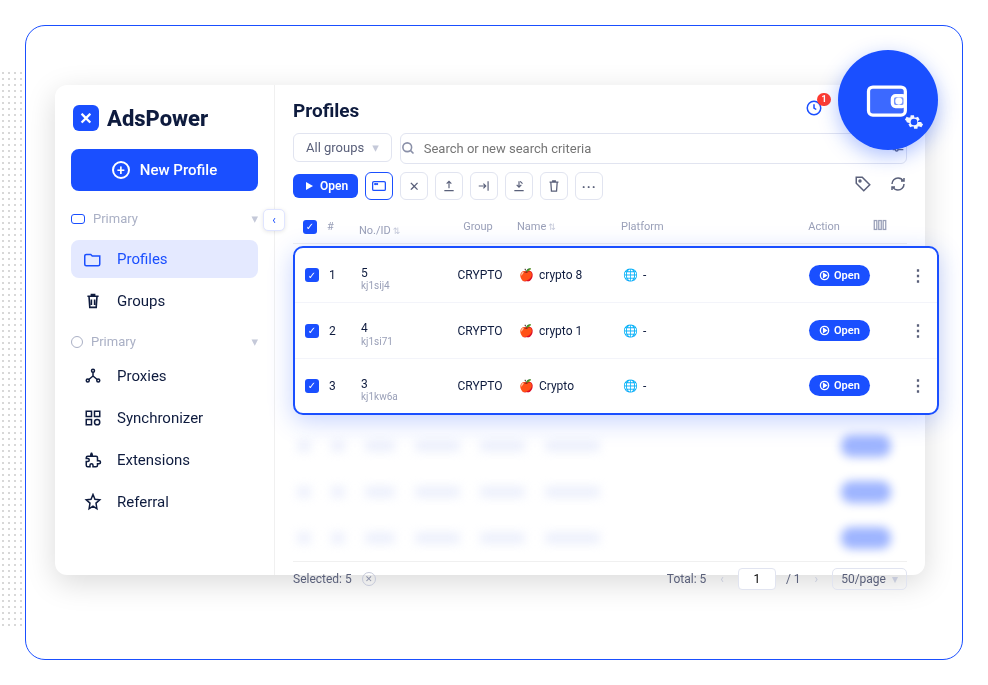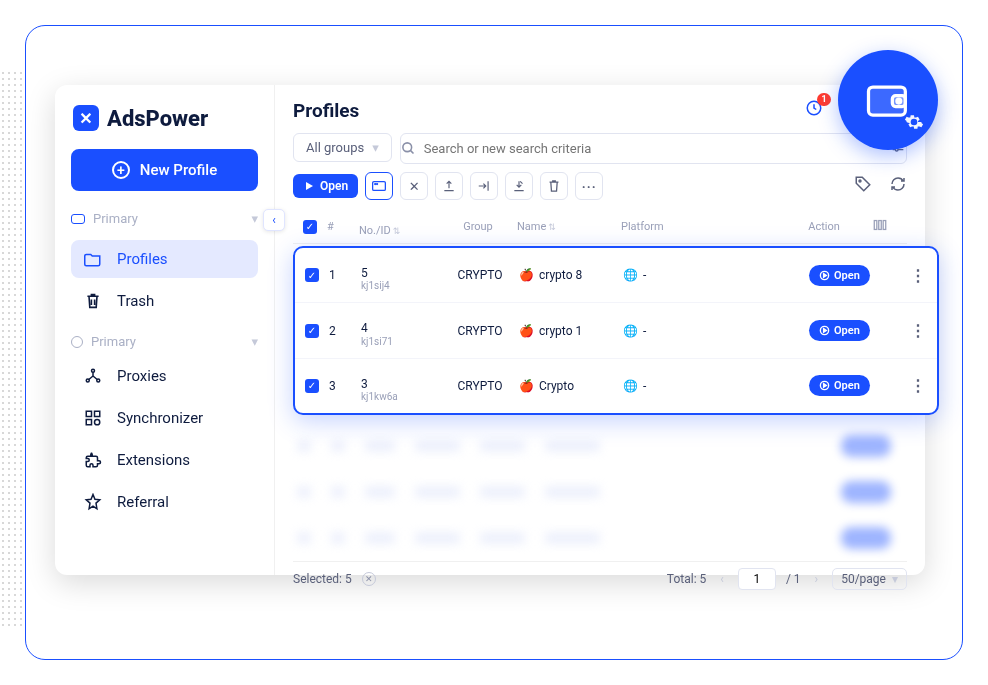--- a/index.html
+++ b/index.html
@@ -446,21 +446,21 @@
             </svg>
         </span>
         <span>Profiles</span>
       </li>
       <li class="nav-item">
         <span class="nav-icon">
           <svg width="16" height="18" viewBox="0 0 20 22" fill="none" stroke="currentColor" stroke-width="2">
               <path d="M3 5h14M8 5V3h4v2M5 5l1 14h8l1-14M8 9v7M12 9v7"></path>
             </svg>
         </span>
-        <span>Trash</span>
+        <span>Groups</span>
       </li>
     </ul>
 
     <div class="nav-section-header muted">
       <span style="width:12px;height:12px;border:1.5px solid #aab0c5;border-radius:50%;"></span>
       <span>Primary</span>
       <span class="chev">▾</span>
     </div>
 
     <ul class="nav-list" style="padding-top:4px">

